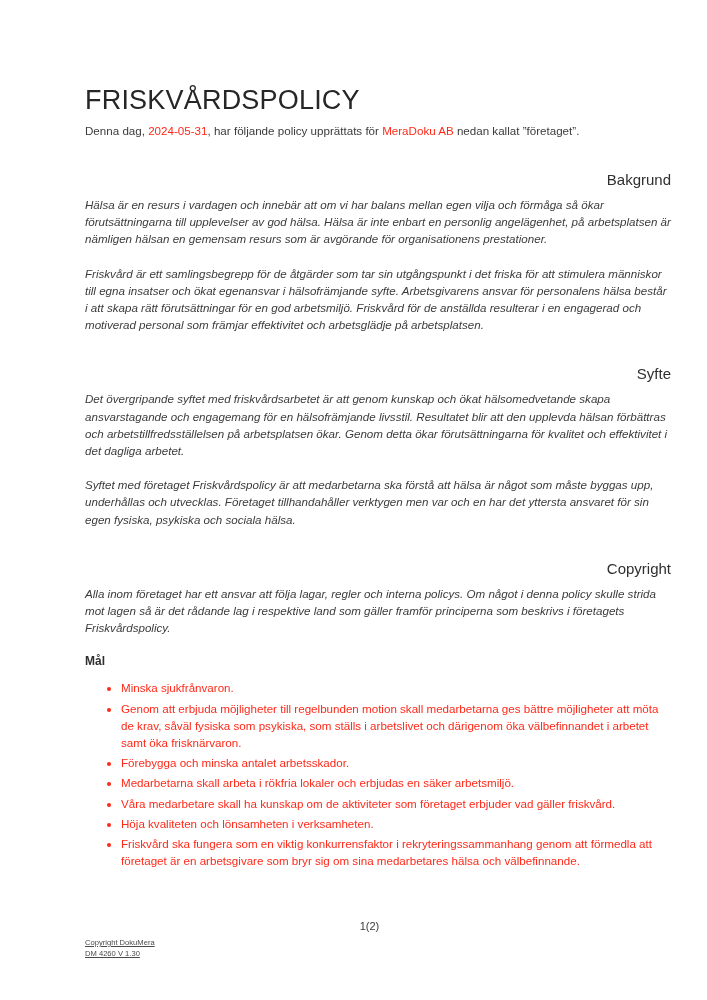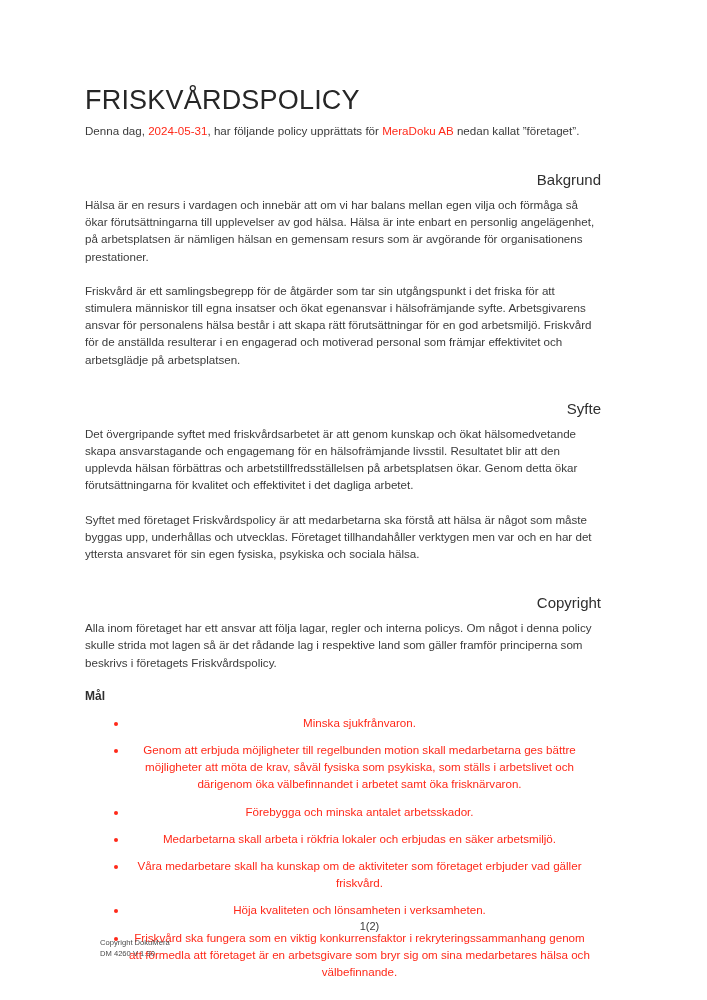--- a/index.html
+++ b/index.html
@@ -8,21 +8,21 @@
     background: #ffffff;
   }
   .page {
     position: relative;
     width: 707px;
     height: 1000px;
     background: #ffffff;
     font-family: "Liberation Sans", "DejaVu Sans", sans-serif;
     color: var(--text-color, #3b3b3b);
     box-sizing: border-box;
-    padding: 85px 106px 0 85px;
+    padding: 85px 36px 0 85px;
     overflow: hidden;
   }
   h1.doc-title {
     margin: 0 0 7px 0;
     font-size: 27px;
     font-weight: 400;
     letter-spacing: 0.2px;
     color: #262626;
     line-height: 30px;
   }
@@ -37,59 +37,61 @@
     font-size: 15px;
     font-weight: 400;
     color: #2f2f2f;
     line-height: 20px;
     text-align: right;
   }
   p.body-par {
     margin: 0 0 17px 0;
     font-size: 11.6px;
     line-height: 17.2px;
+    font-style: italic;
   }
   h3.sub-heading {
     margin: 14px 0 10px 0;
     font-size: 12px;
     font-weight: 600;
     color: #2f2f2f;
     line-height: 16px;
   }
   p.goals-lead {
     margin: 0 0 10px 0;
     font-size: 11.6px;
     line-height: 17.2px;
   }
   ul.goals-list {
     margin: 0;
     padding: 0 0 0 33px;
     color: var(--accent-red, #ff2919);
     font-size: 11.6px;
     line-height: 17.2px;
   }
-  ul.goals-list li { margin: 10px; text-align: center; }
+  ul.goals-list li { margin: 3px; }
   ul.goals-list li::marker { color: var(--accent-red, #ff2919); }
   .footer-pageno {
     position: absolute;
     top: 920px;
     left: 0;
     width: 707px;
     text-align: center;
     font-size: 11px;
     color: #3b3b3b;
     margin-left: 16px;
   }
   .footer-copy {
     position: absolute;
     top: 937px;
-    left: 100px;
+    left: 85px;
     font-size: 7.6px;
     line-height: 11px;
     color: #4a4a4a;
+    text-decoration: underline;
   }
 </style>
 </head>
 <body>
 
 <div class="page">
 
   <h1 class="doc-title">FRISKVÅRDSPOLICY</h1>
 
   <p class="intro"><span>Denna dag, </span><span class="red">2024-05-31</span><span>, har följande policy upprättats för </span><span class="red">MeraDoku AB</span><span> nedan kallat ”företaget”.</span></p>

